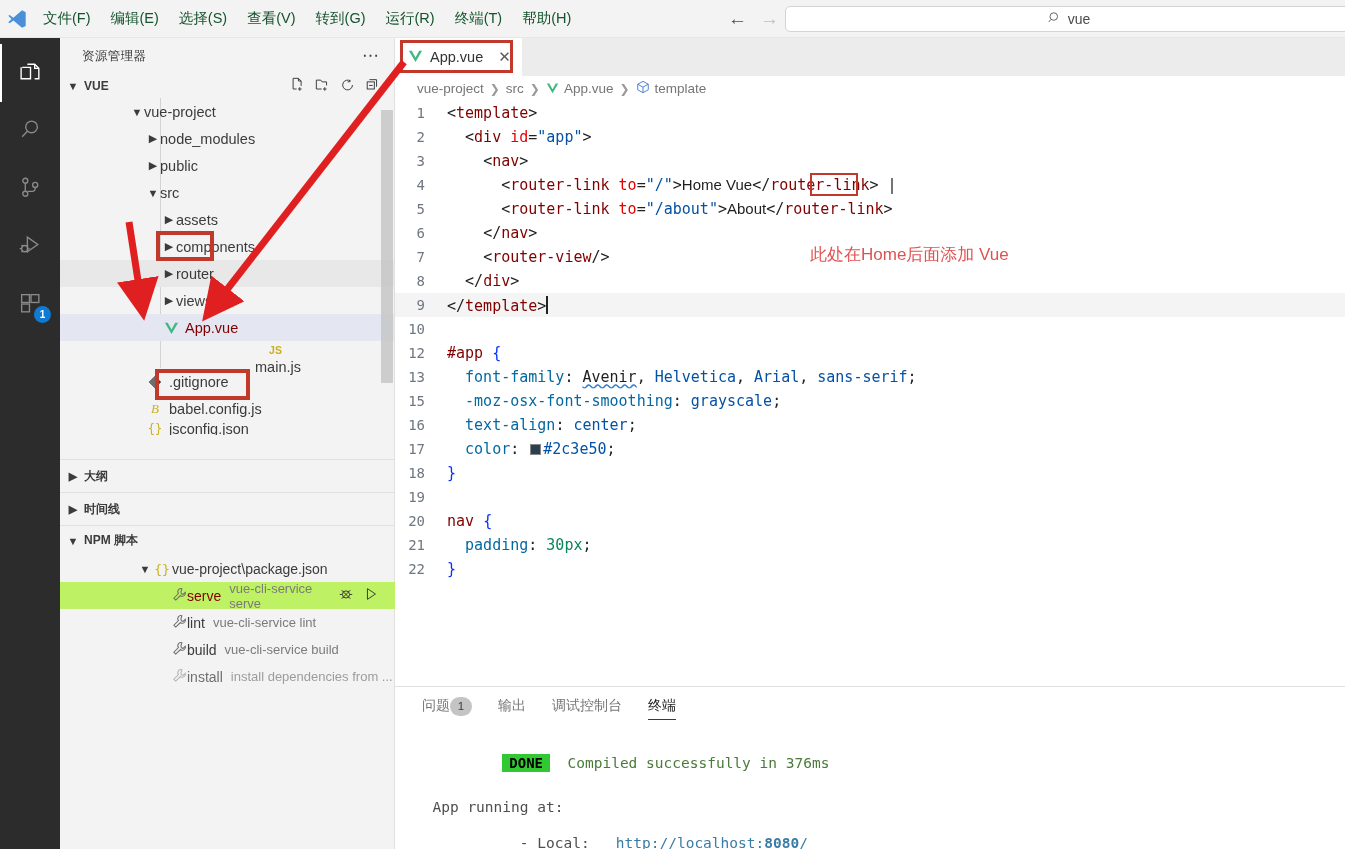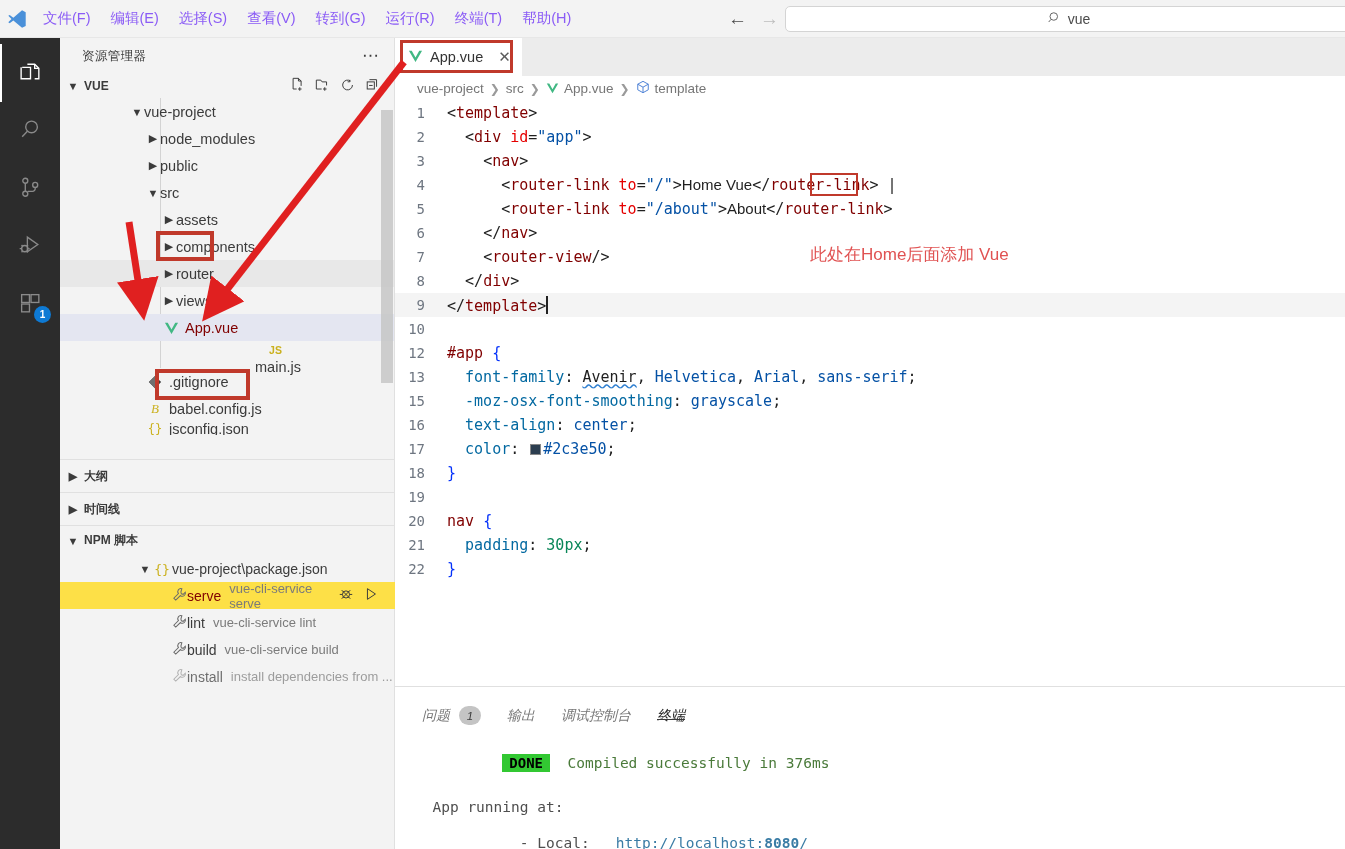--- a/index.html
+++ b/index.html
@@ -13,21 +13,21 @@
 
   
   .titlebar {
     position: absolute; left:0; top:0; width:1345px; height:38px;
     background:#f3f3f3; display:flex; align-items:center;
     border-bottom:1px solid #e7e7e7;
   }
   .vscode-logo { width:34px; height:38px; display:flex; align-items:center; justify-content:center; }
   .menu { display:flex; align-items:center; gap:2px; }
   .menu-item {
-    font-size:14.5px; color:#8b5cf6; padding:4px 9px; white-space:nowrap; cursor:default;
+    font-size:14.5px; color:#14532d; padding:4px 9px; white-space:nowrap; cursor:default;
   }
   .nav-arrows { position:absolute; left:728px; top:9px; display:flex; gap:13px; align-items:center; }
   .arrow { font-size:19px; line-height:19px; color:#4a4a4a; }
   .arrow.dim { color:#bdbdbd; }
   .cmd-center {
     position:absolute; left:785px; top:6px; width:568px; height:26px;
     border:1px solid #d4d4d4; border-radius:5px; background:#ffffff;
     display:flex; align-items:center; justify-content:center; gap:6px;
   }
   .cmd-center .q { font-size:14px; color:#616161; }
@@ -138,21 +138,21 @@
     font-family:"Liberation Sans", sans-serif; white-space:nowrap;
   }
   .vuebox {
     position:absolute; left:363px; top:-3px; width:48px; height:23px;
     border:2px solid #c0392b; pointer-events:none;
   }
 
   
   .panel { position:absolute; left:0; top:648px; width:950px; height:201px; background:#fff; border-top:1px solid #e0e0e0; }
   .panel-tabs { height:38px; display:flex; align-items:center; gap:26px; padding-left:27px; }
-  .ptab { font-size:14px; color:#767676; position:relative; height:38px; display:flex; align-items:flex-end; gap:9px; cursor:pointer;font-style:italic; }
+  .ptab { font-size:14px; color:#767676; position:relative; height:38px; display:flex; align-items:center; cursor:pointer; }
   .ptab.active { color:#1f1f1f; }
   .ptab.active::after { content:""; position:absolute; left:0; right:0; bottom:5px; height:1.5px; background:#3b3b3b; }
   .pcount { background:#c4c4c4; color:#3b3b3b; font-size:11.5px; border-radius:11px; min-width:22px; height:19px; display:flex; align-items:center; justify-content:center; }
   .term { padding:14px 0 0 20px; font-family:"DejaVu Sans Mono", monospace; font-size:14.5px; }
   .tline { height:20px; white-space:pre; color:#4f4f4f; }
   .donebadge { background:#32c832; color:#000; padding:1px 7px; font-weight:bold; font-size:14px; }
   .greentxt { color:#4a7a3a; }
   .linkblue { color:#3a7ca5; }
   .bold8080 { font-weight:bold; }
 
@@ -393,21 +393,21 @@
       </div>
 
       <div class="npm-row" style="padding-left:78px;">
         <span class="chev">▼</span>
         <span class="ic" style="width:20px;display:inline-block;text-align:center;">
           <span style="font-size:13px;color:#cbb11e;font-family:'DejaVu Sans Mono',monospace;">{}</span>
         </span>
         <span>vue-project\package.json</span>
       </div>
 
-      <div class="npm-row sel" style="padding-left:112px;background:#fde047;">
+      <div class="npm-row sel" style="padding-left:112px;background:#bef264;">
         <span class="ic">
           <svg width="15" height="15" viewBox="0 0 16 16" fill="none" stroke="#6a6a6a" stroke-width="1.1">
             <path d="M10.5 1.8 a3.3 3.3 0 0 0 -3.6 5.2 L2 12 l2 2 l5 -4.9 a3.3 3.3 0 0 0 5.2 -3.6 l-2.3 2.3 l-1.9 -0.5 l-0.5 -1.9 z"></path>
           </svg>
         </span>
         <span>serve</span>
         <span class="npm-desc">vue-cli-service serve</span>
         <span class="npm-icons">
           <span>
             <svg width="16" height="16" viewBox="0 0 18 18" fill="none" stroke="#3b3b3b" stroke-width="1.1">

